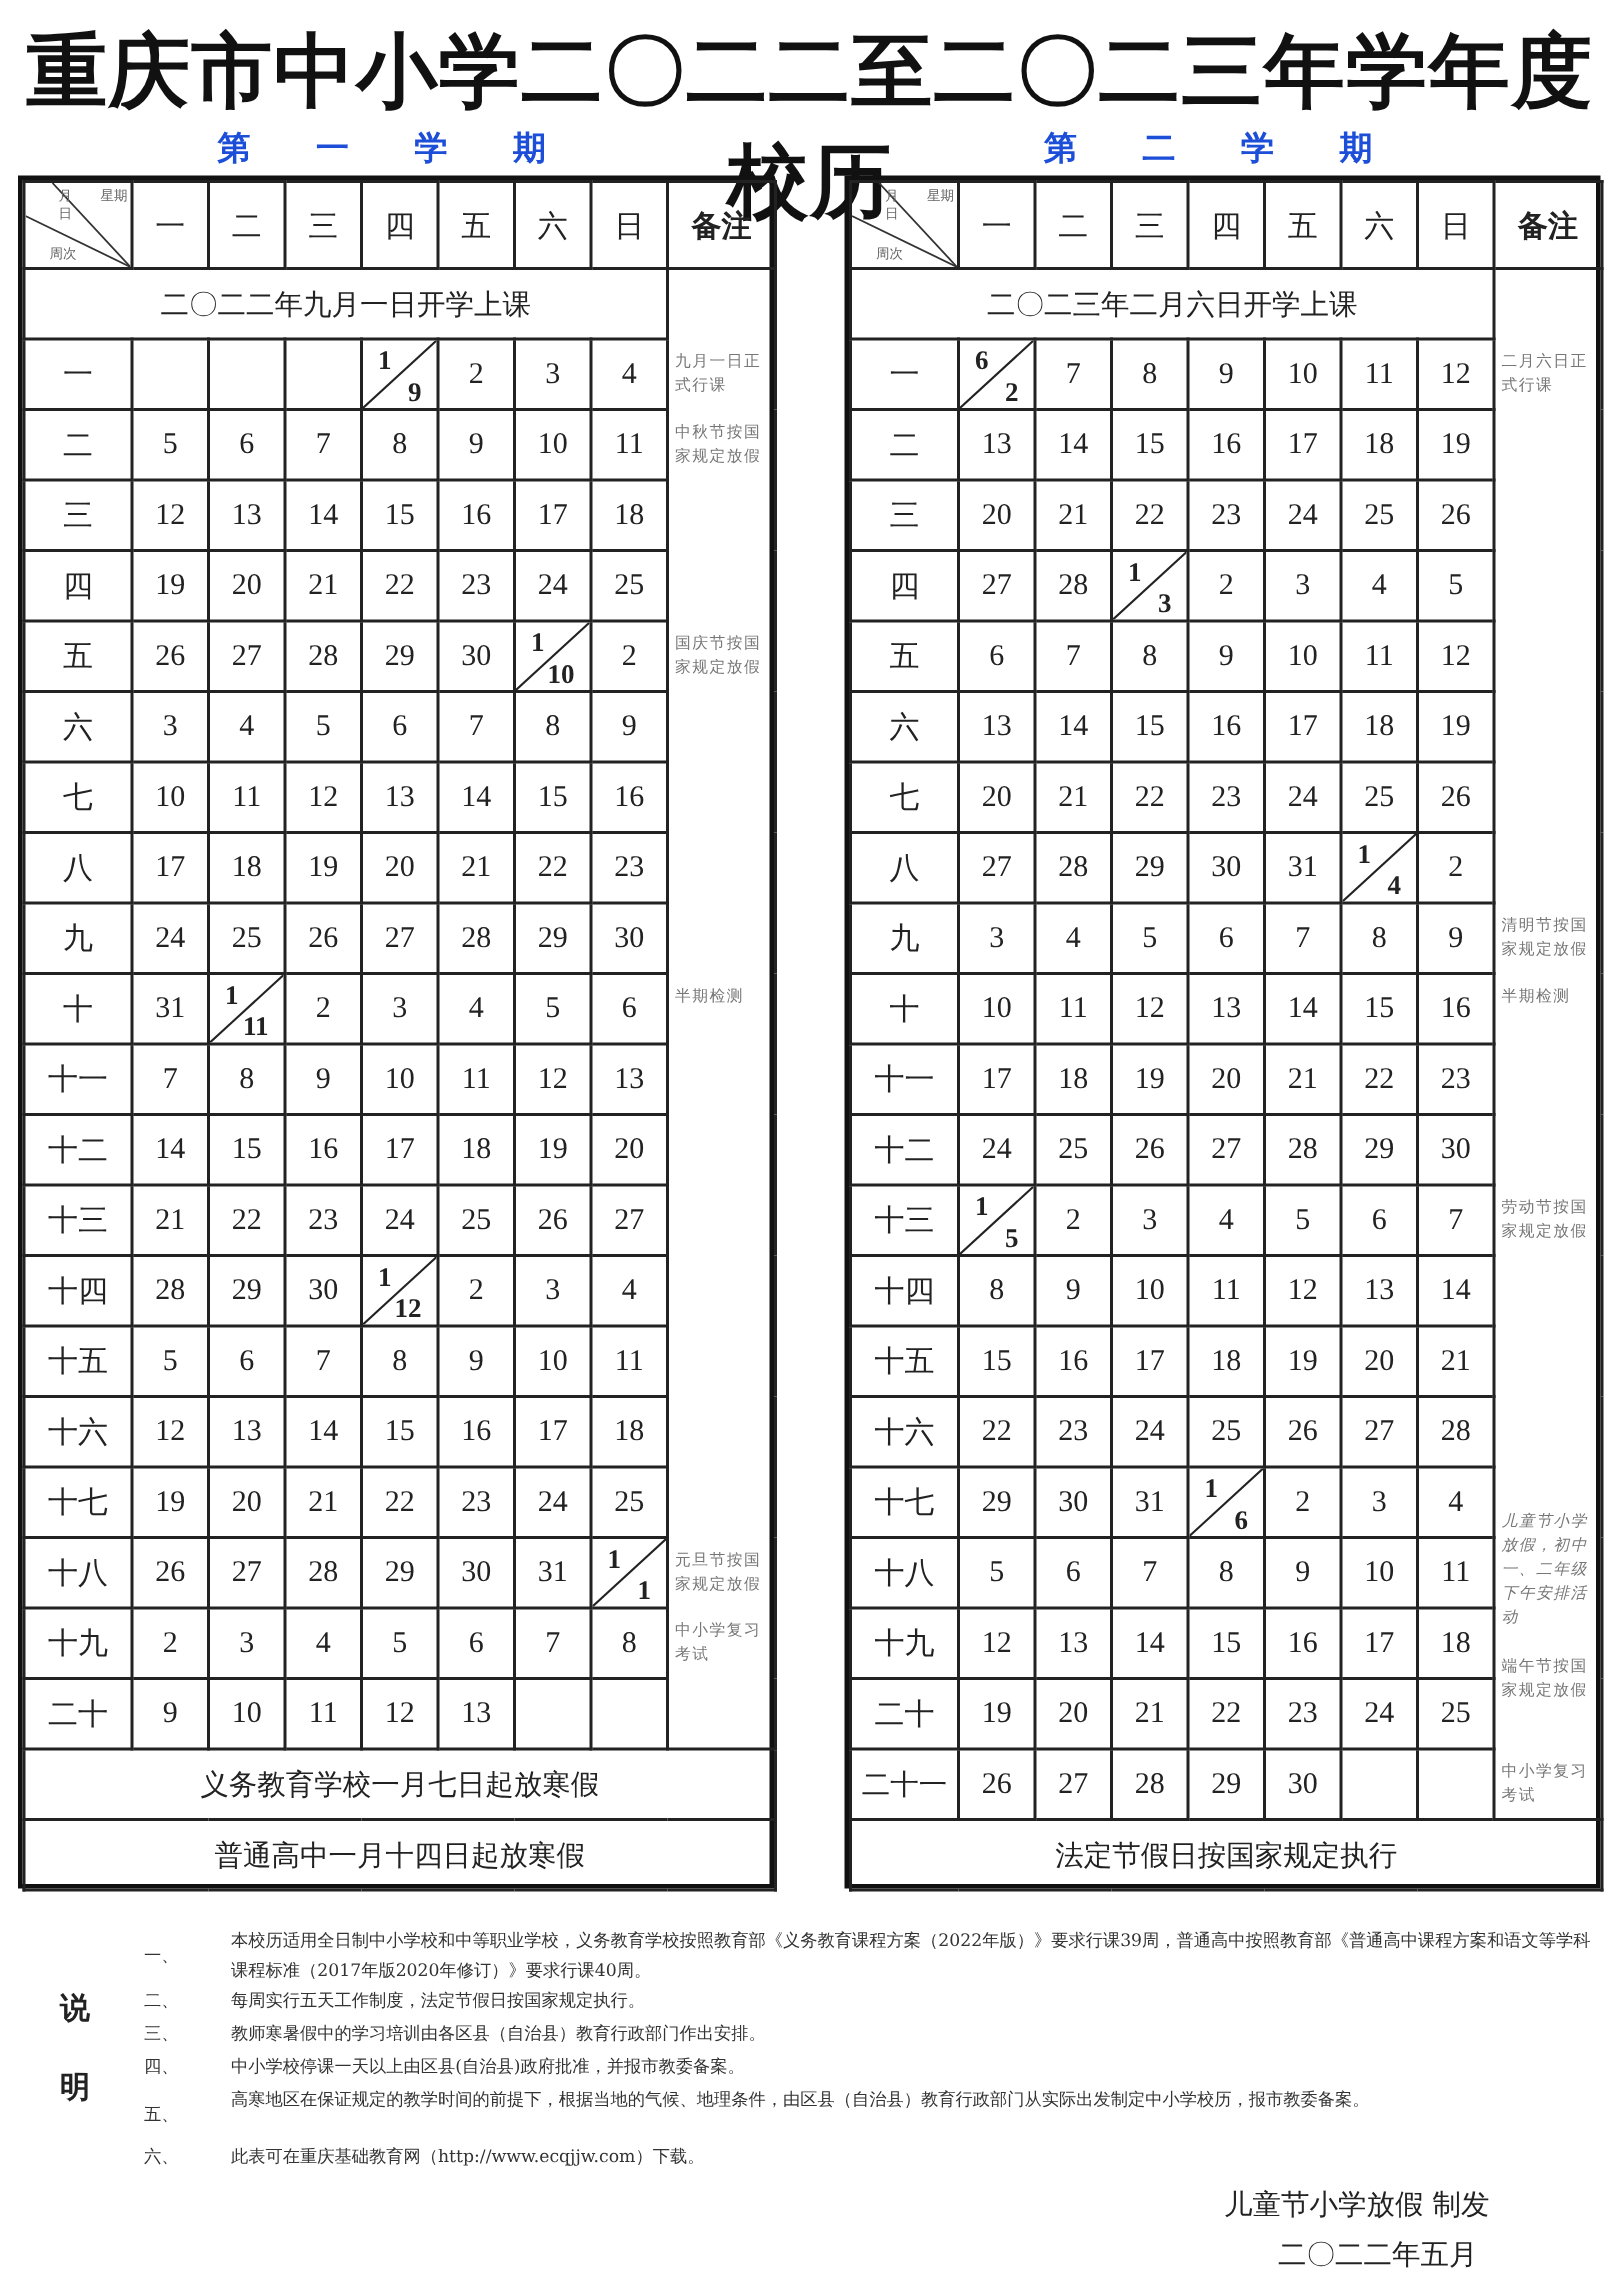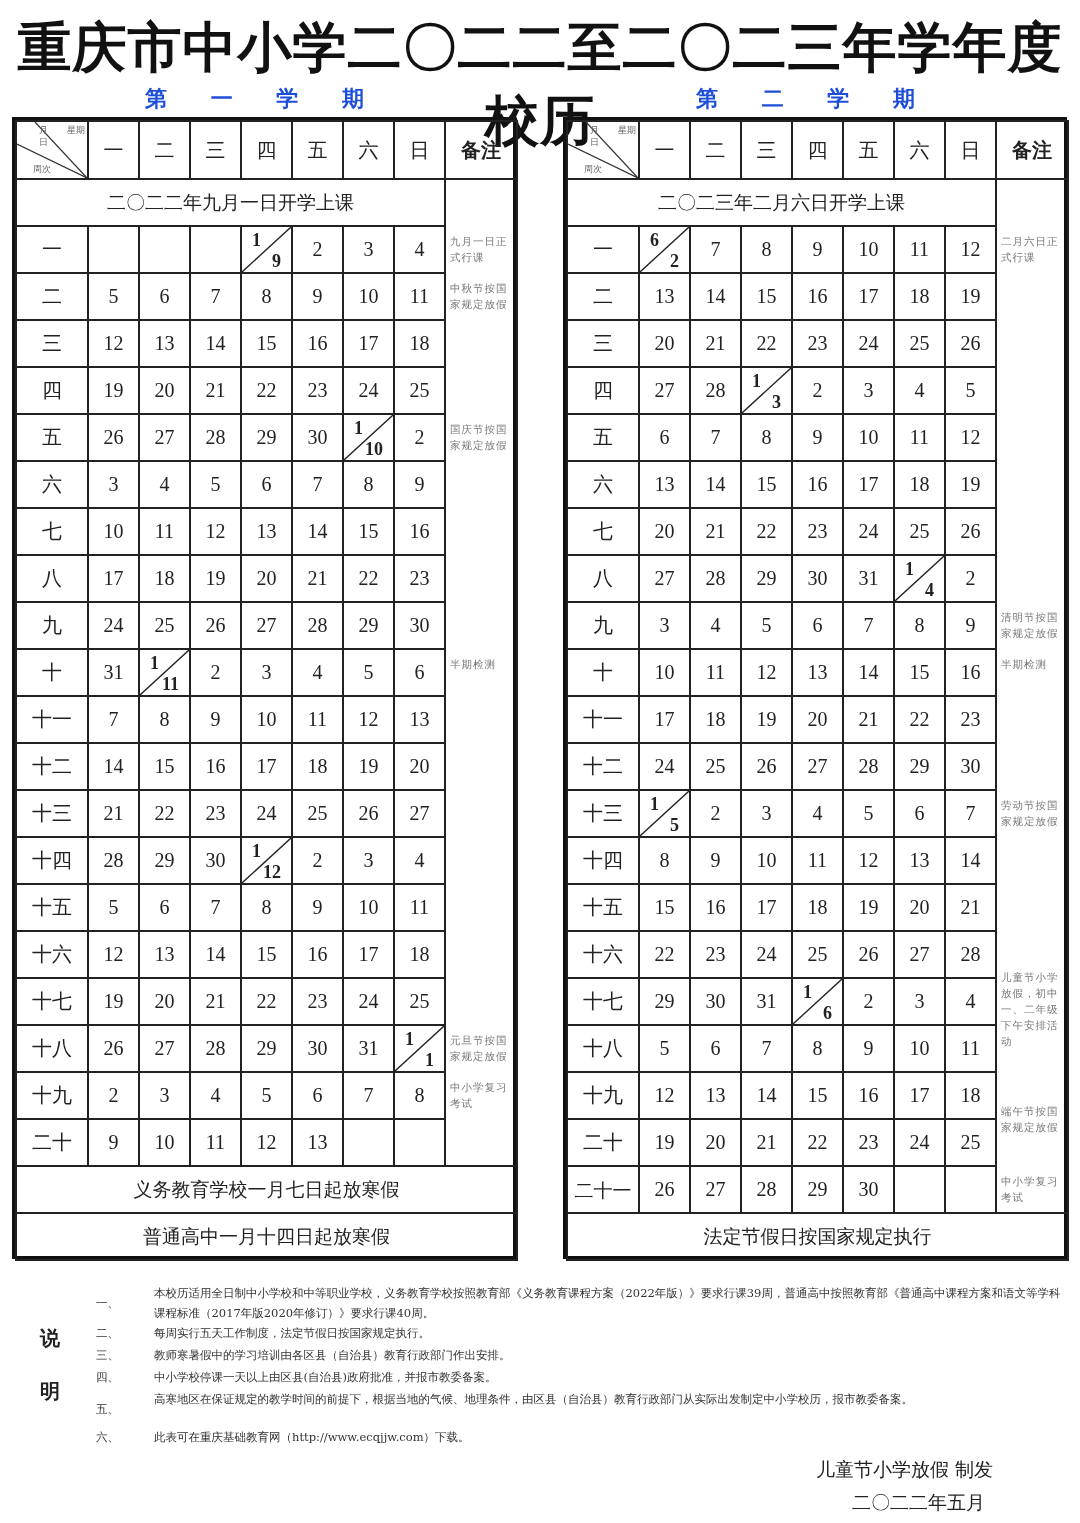--- a/index.html
+++ b/index.html
@@ -407,21 +407,21 @@
           <td class="hdr hdr-note">备注</td>
         </tr>
         <tr>
           <td colspan="8" class="banner">二〇二三年二月六日开学上课</td>
           <td class="notes" rowspan="22">
             <div class="note-col" id="term2-notes">
               <div class="note" style="top: 53px;">二月六日正式行课</div>
               <div class="note" style="top: 429px;">清明节按国家规定放假</div>
               <div class="note" style="top: 476px;">半期检测</div>
               <div class="note" style="top: 617px;">劳动节按国家规定放假</div>
-              <div class="note" style="top: 789px;">儿童节小学放假，初中一、二年级下午安排活动</div>
+              <div class="note" style="top: 826px; font-style: italic;">儿童节小学放假，初中一、二年级下午安排活动</div>
               <div class="note" style="top: 923px;">端午节按国家规定放假</div>
               <div class="note" style="top: 993px;">中小学复习考试</div>
             </div>
           </td>
         </tr>
         <tr class="week">
           <td class="wk">一</td>
           <td>
             <div class="split">
               <svg viewBox="0 0 50 46" preserveAspectRatio="none">

